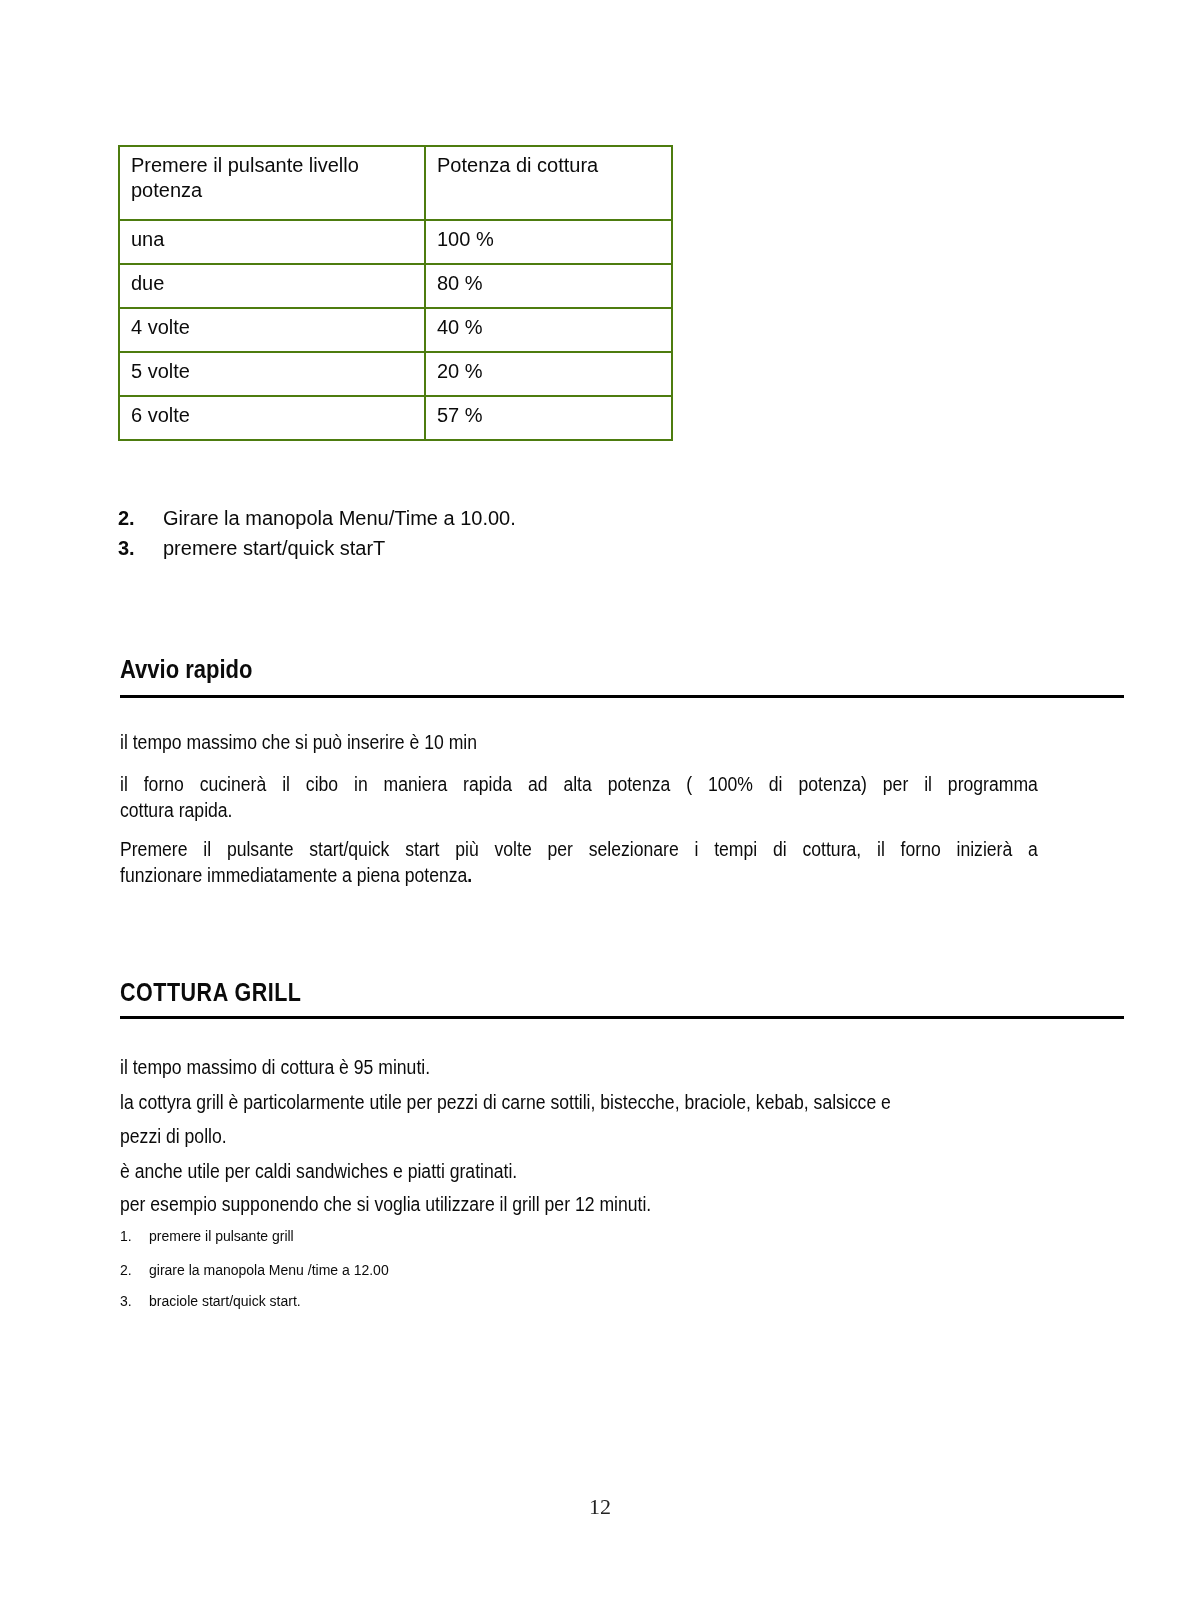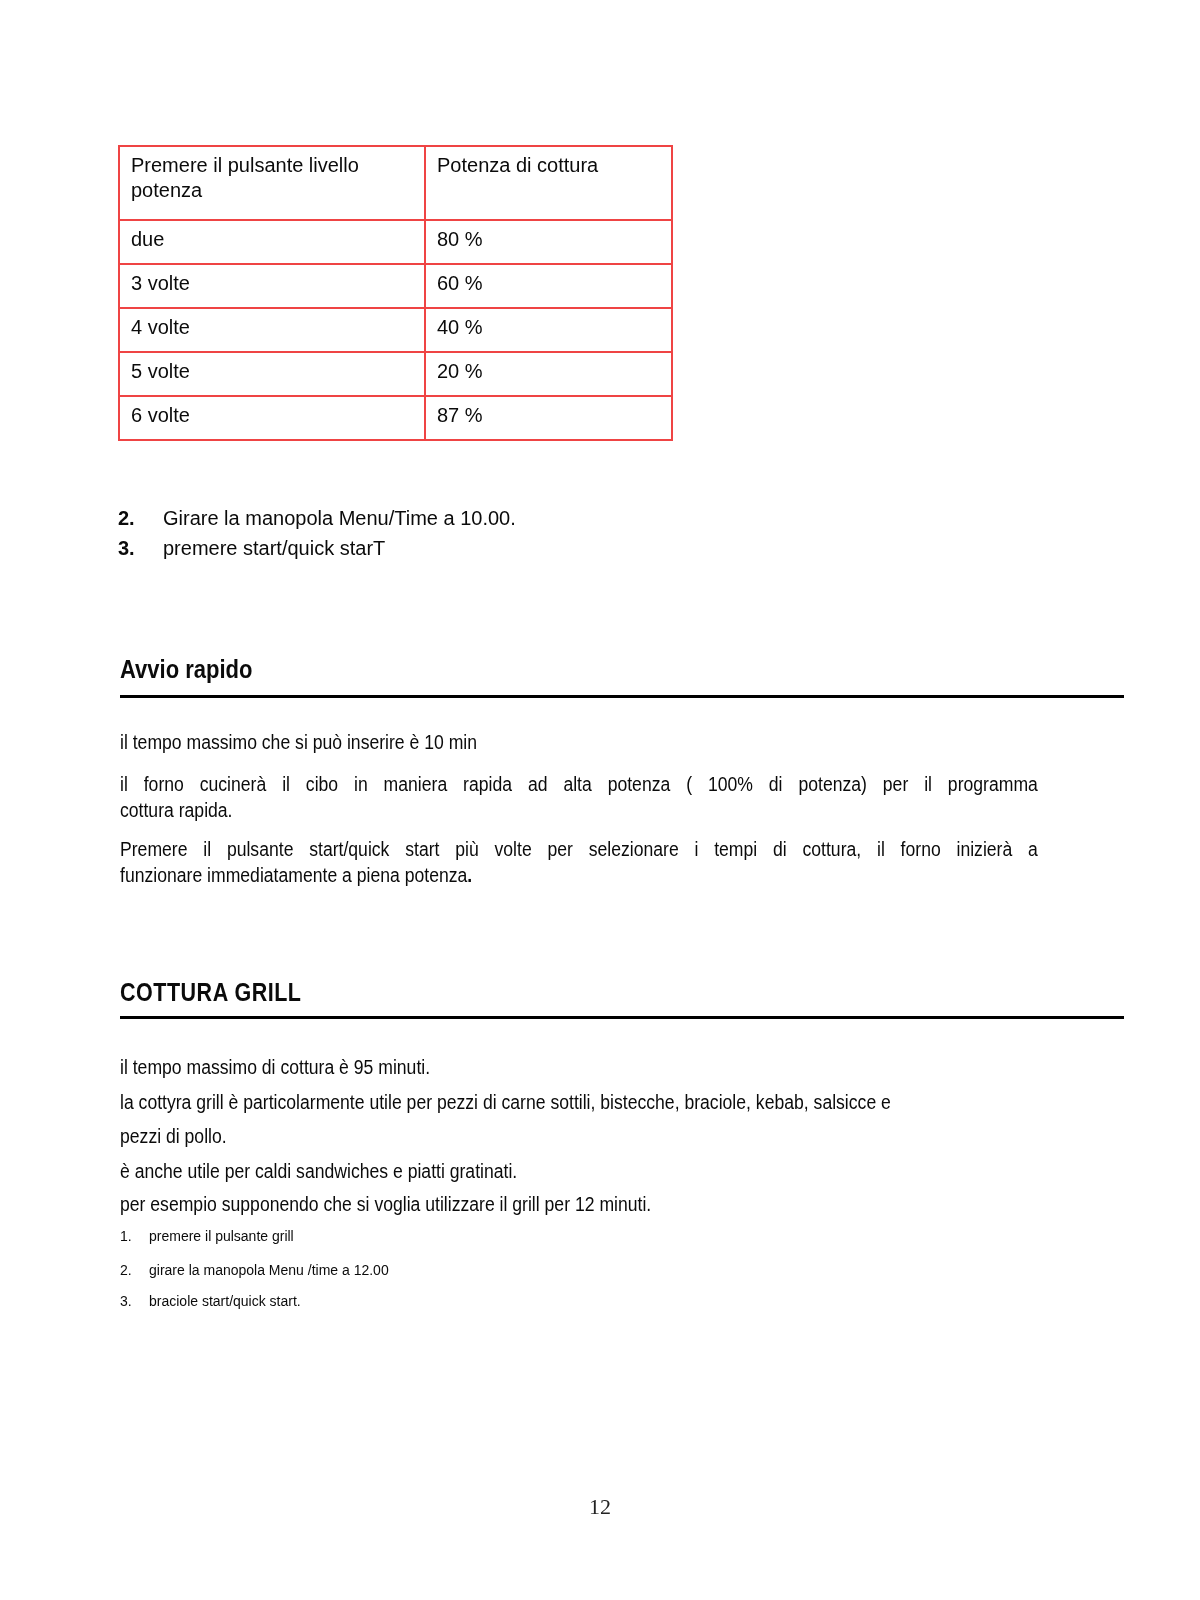--- a/index.html
+++ b/index.html
@@ -9,21 +9,21 @@
   }
   .page{position:absolute;left:0;top:0;width:1200px;height:1600px;background:#fff;}
 
   
   table.pwr{
     position:absolute;left:118px;top:145px;
     border-collapse:collapse;table-layout:fixed;
     font-size:20px;line-height:25px;
   }
   table.pwr td{
-    border:2px solid #ef4444;vertical-align:top;
+    border:2px solid #4d7c0f;vertical-align:top;
     padding:6px 10px 2px 11px;overflow:hidden;
   }
   table.pwr tr.hdr td{height:64px;}
   table.pwr tr.row td{height:34px;}
 
   
   .step1{position:absolute;left:118px;font-size:20px;line-height:24px;white-space:nowrap;}
   .step1 .n{display:inline-block;min-width:45px;font-weight:700;}
   
   .step2{position:absolute;left:120px;font-size:14px;line-height:24px;white-space:nowrap;}
@@ -65,38 +65,38 @@
     <colgroup>
         <col style="width:306px">
         <col style="width:247px">
       </colgroup>
     <tbody>
         <tr class="hdr">
       <td>Premere il pulsante livello potenza</td>
       <td>Potenza di cottura</td>
     </tr>
     <tr class="row">
+      <td>una</td>
+      <td>100 %</td>
+    </tr>
+    <tr class="row">
       <td>due</td>
       <td>80 %</td>
-    </tr>
-    <tr class="row">
-      <td>3 volte</td>
-      <td>60 %</td>
     </tr>
     <tr class="row">
       <td>4 volte</td>
       <td>40 %</td>
     </tr>
     <tr class="row">
       <td>5 volte</td>
       <td>20 %</td>
     </tr>
     <tr class="row">
       <td>6 volte</td>
-      <td>87 %</td>
+      <td>57 %</td>
     </tr>
   </tbody>
     </table>
 
   <div class="step1" style="top:506px">
     <span class="n">2.</span><span>Girare la manopola Menu/Time a 10.00.</span>
   </div>
   <div class="step1" style="top:536px">
     <span class="n">3.</span><span>premere start/quick starT</span>
   </div>

